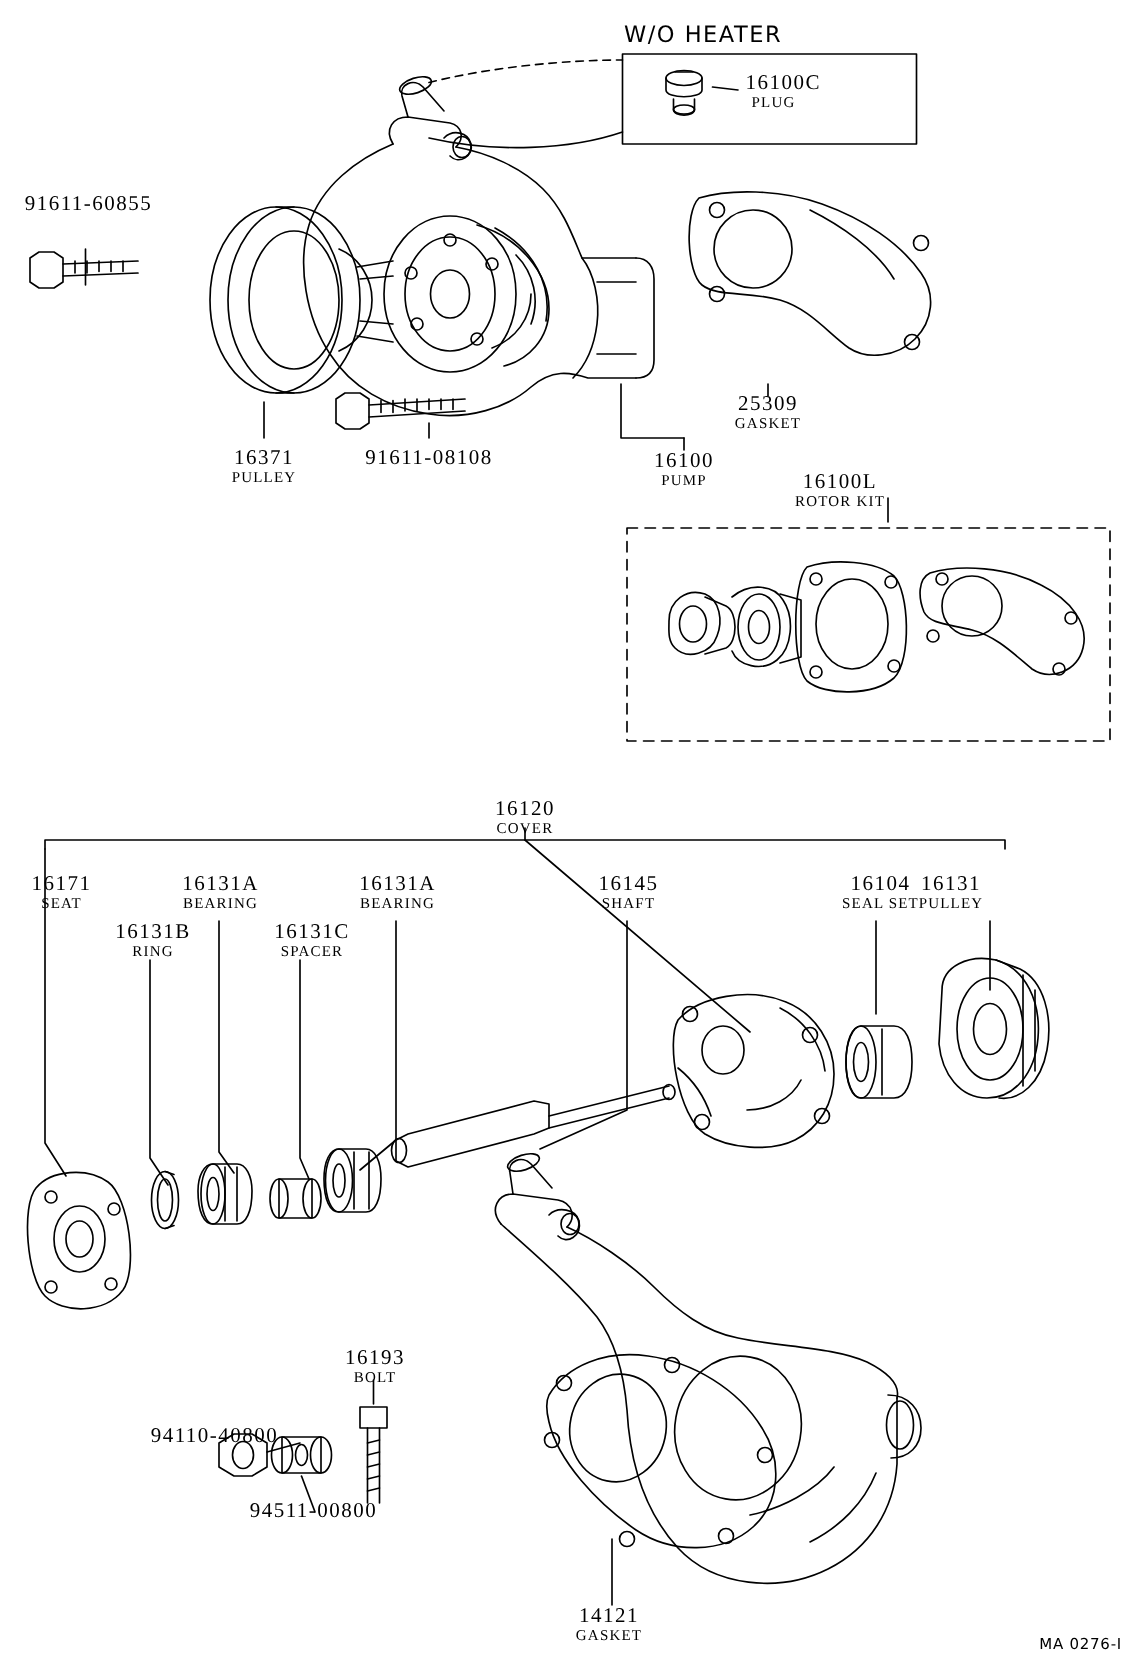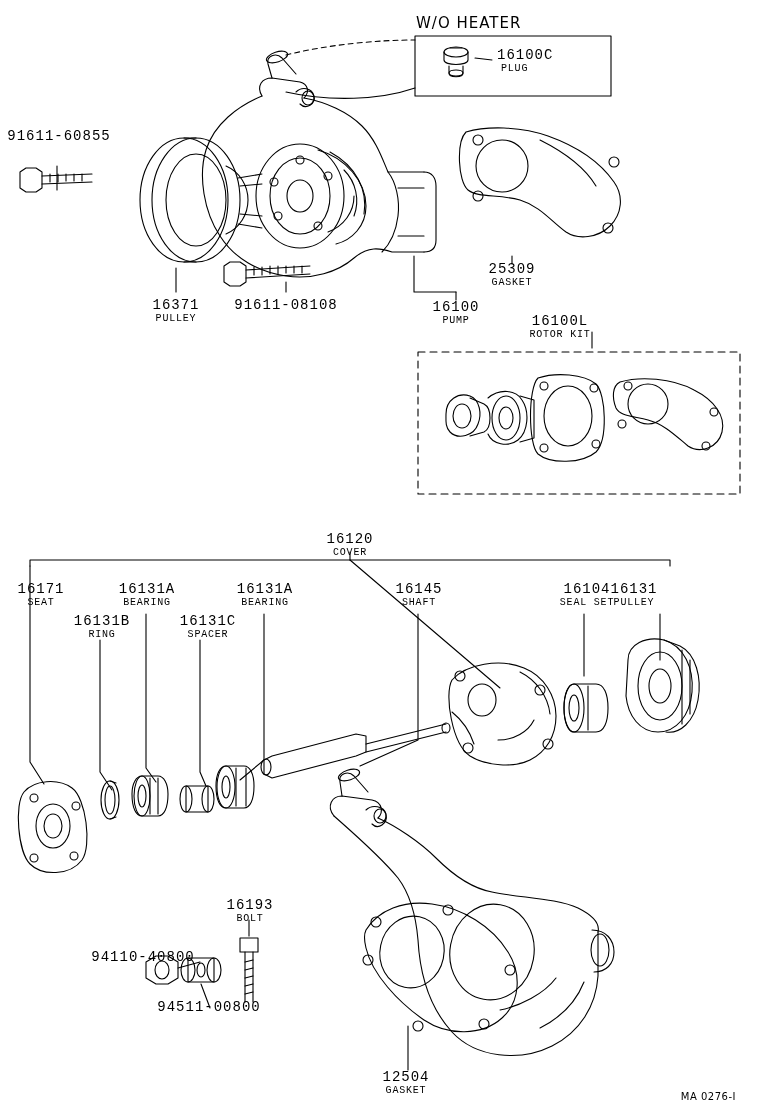--- a/index.html
+++ b/index.html
@@ -23,21 +23,21 @@
   }
   svg.art {
     position: absolute;
     left: 0; top: 0;
     width: 760px;
     height: 1110px;
     pointer-events: none;
   }
   .lbl {
     position: absolute;
-    font-family: Liberation Mono, monospace;
+    font-family: Liberation Serif, serif;
     letter-spacing: 0.5px;
     white-space: nowrap;
   }
   .lbl .num {
     display: block;
     font-size: 14px;
     line-height: 15px;
     letter-spacing: 1px;
   }
   .lbl .sub {
@@ -48,21 +48,21 @@
   }
   .lbl.ctr { text-align: center; }
   .lbl.lft { text-align: left; }
   .boxtitle {
     position: absolute;
     font-size: 15px;
     letter-spacing: 1px;
   }
   .footer {
     position: absolute;
-    right: 24px;
+    right: 12px;
     bottom: 8px;
     font-size: 10px;
     letter-spacing: 0.5px;
   }
 </style>
 </head>
 <body>
 
 <div id="sheet">
 
@@ -432,19 +432,19 @@
 
   <div class="lbl ctr" style="left:82px; top:950px; width:122px;">
     <span class="num">94110-40800</span>
   </div>
 
   <div class="lbl ctr" style="left:148px; top:1000px; width:122px;">
     <span class="num">94511-00800</span>
   </div>
 
   <div class="lbl ctr" style="left:356px; top:1070px; width:100px;">
-    <span class="num">12504</span>
+    <span class="num">14121</span>
     <span class="sub">GASKET</span>
   </div>
 
   <div class="footer">MA 0276-I</div>
 
 </div>
 
 </body></html>

